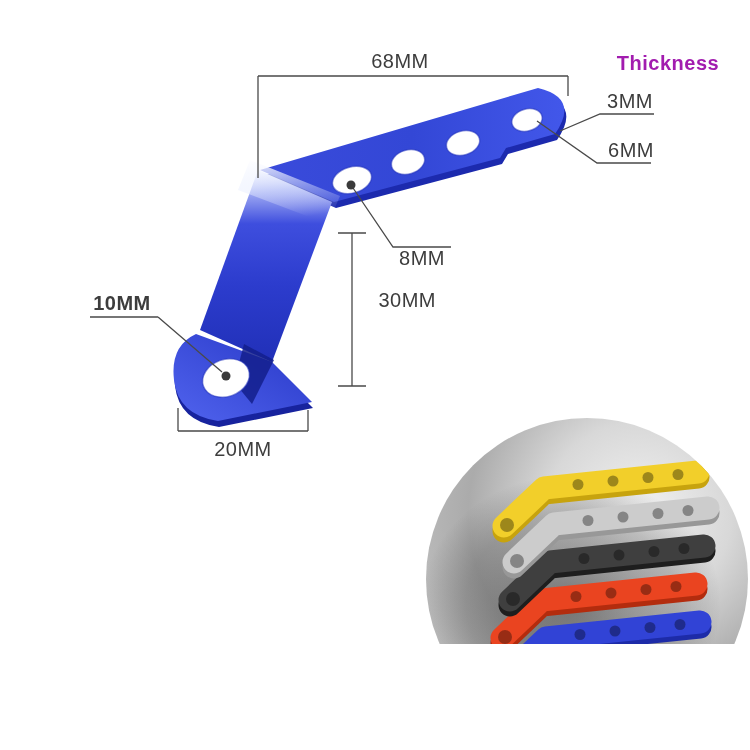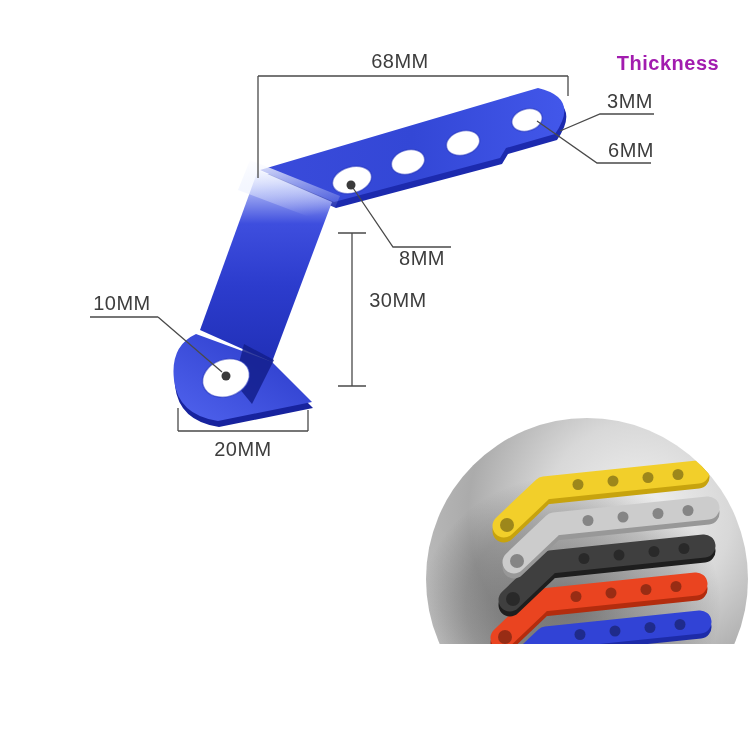--- a/index.html
+++ b/index.html
@@ -91,23 +91,23 @@
   <div class="dim-label" style="left:358px;top:50px;width:84px;">68MM</div>
 
   <div class="dim-label bold-heading" style="left:598px;top:52px;width:140px;">Thickness</div>
 
   <div class="dim-label" style="left:595px;top:90px;width:70px;text-align:center;">3MM</div>
 
   <div class="dim-label" style="left:596px;top:139px;width:70px;">6MM</div>
 
   <div class="dim-label" style="left:387px;top:223px;width:70px;margin-top:24px;">8MM</div>
 
-  <div class="dim-label" style="left:360px;top:289px;width:76px;text-align:center;">30MM</div>
+  <div class="dim-label" style="left:360px;top:289px;width:76px;text-align:right;">30MM</div>
 
-  <div class="dim-label" style="left:84px;top:292px;width:76px;">10MM</div>
+  <div class="dim-label" style="left:84px;top:292px;width:76px;font-weight:bold;">10MM</div>
 
   <div class="dim-label" style="left:201px;top:438px;width:84px;">20MM</div>
 
   <div class="inset-circle">
     <svg class="inset-svg" viewBox="0 0 322 322">
       <defs>
         <radialGradient id="insetShadow" cx="0.5" cy="0.5" r="0.5">
           <stop offset="0" stop-color="rgba(45,45,45,0.55)"></stop>
           <stop offset="0.7" stop-color="rgba(45,45,45,0.25)"></stop>
           <stop offset="1" stop-color="rgba(45,45,45,0)"></stop>

